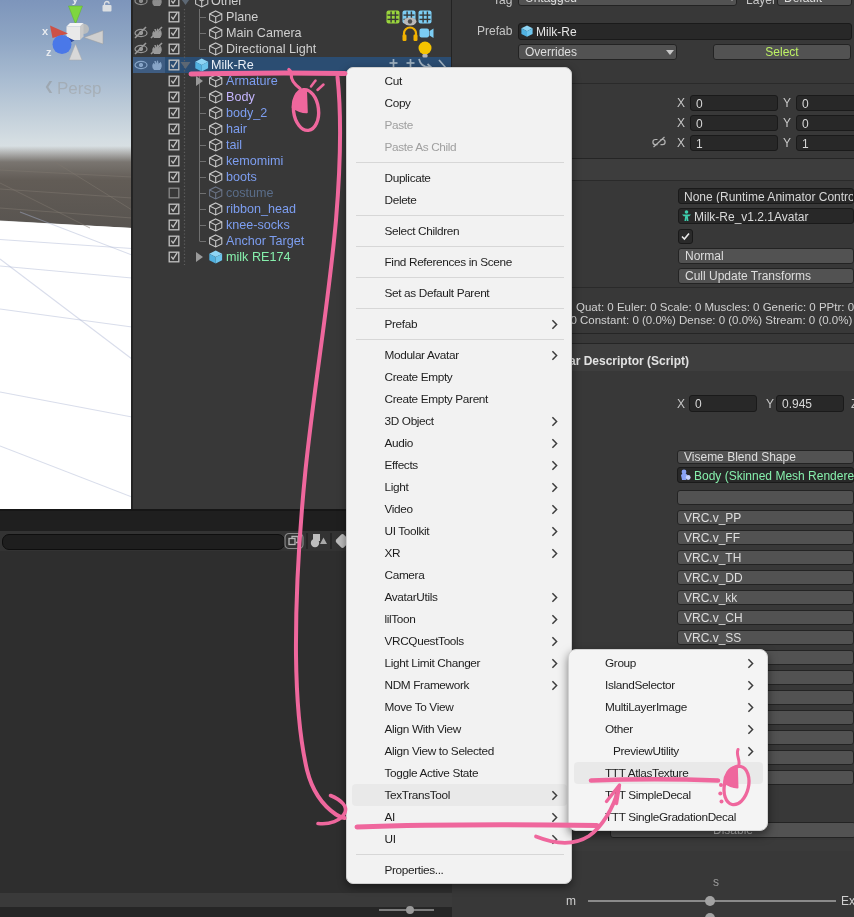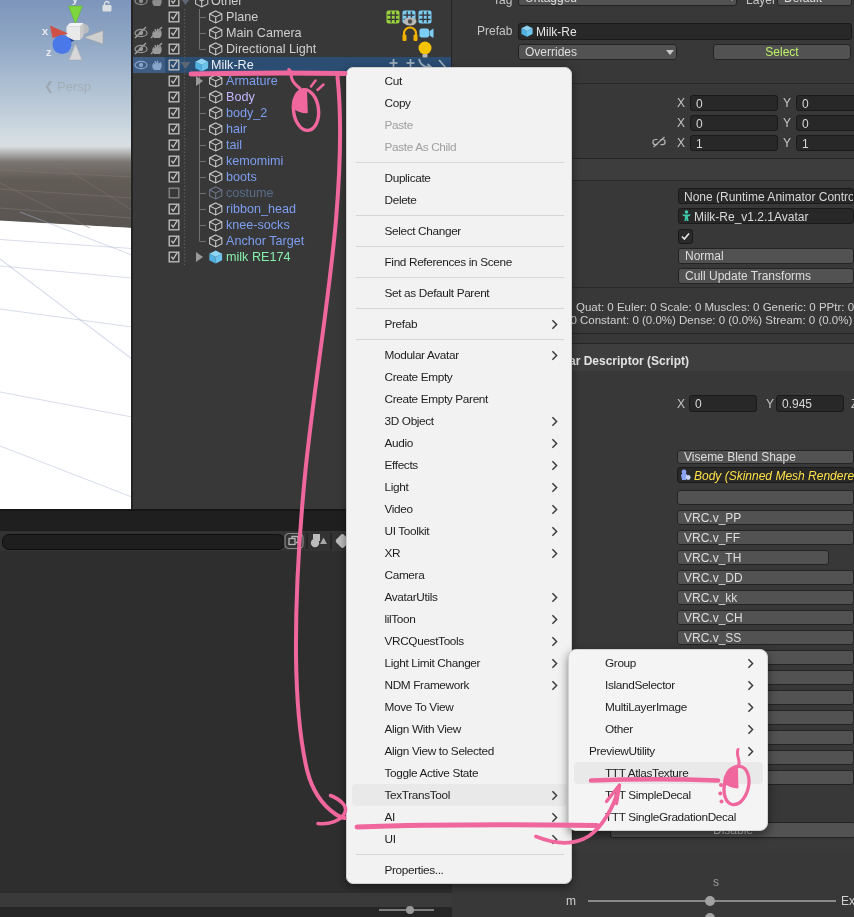--- a/index.html
+++ b/index.html
@@ -49,21 +49,21 @@
 <polygon points="50,25.5 52.5,38 68,33.5" fill="#cd5146"></polygon>
 <polygon points="64,35.5 74.5,40.5 65.5,45" fill="#2c4a9e"></polygon>
 <circle cx="62" cy="44.5" r="9.5" fill="#4a78e8"></circle>
 <text x="42" y="35" font-size="11" font-weight="bold" fill="#e8ebef" font-family="Liberation Sans">x</text>
 <text x="46" y="56" font-size="11" font-weight="bold" fill="#e8ebef" font-family="Liberation Sans">z</text>
 <text x="72" y="3" font-size="11" font-weight="bold" fill="#e8ebef" font-family="Liberation Sans">y</text>
 <rect x="102.5" y="5" width="9" height="6.5" rx="1" fill="#dcdfe2"></rect>
 <path d="M104.5 5 v-1.2 a2.3 2.3 0 0 1 4.6 0" fill="none" stroke="#dcdfe2" stroke-width="1.3"></path>
 </svg>
 <div class="abs" style="left:44px;top:79px;font-size:12px;color:rgba(128,124,116,0.35);">❮&nbsp;</div>
-<div class="abs" style="left:57px;top:79px;font-size:13px;color:rgba(150,145,136,0.38);">Persp</div>
+<div class="abs" style="left:57px;top:79px;font-size:17px;color:rgba(150,145,136,0.38);">Persp</div>
 </div>
 <div class="abs" style="left:131px;top:0;width:2px;height:509px;background:#242424;"></div>
 <div class="abs" style="left:133px;top:0;width:318px;height:509px;background:#383838;overflow:hidden;">
 <div class="abs" style="left:0;top:57px;width:318px;height:16px;background:#2b4d72;"></div>
 <div class="abs" style="left:0;top:57px;width:32px;height:16px;background:#3f5d82;"></div>
 <svg class="abs" style="left:0;top:0;" width="318" height="509" viewBox="0 0 318 509">
 <defs>
 <g id="cubeo">
           <path d="M6.9 0.9 L13 3.9 L13 9.9 L6.9 12.9 L0.8 9.9 L0.8 3.9 Z M0.8 3.9 L6.9 6.9 L13 3.9 M6.9 6.9 L6.9 12.9" fill="none" stroke-width="1.1"></path>
         </g>
@@ -375,31 +375,31 @@
       <span style="position:absolute;left:6px;top:50%;transform:translateY(-50%);font-size:12px;">Viseme Blend Shape</span>
     </div>
 <div class="fld" style="left:225px;top:467px;width:177px;height:16px;"></div>
 <svg class="abs" style="left:228px;top:469px;" width="11" height="12" viewBox="0 0 11 12">
       <g fill="#8aa3f5">
         <circle cx="4" cy="3" r="2.4"></circle>
         <path d="M1 6 a4 4 0 0 1 6.5 0 L6 11 L2 11 Z"></path>
       </g>
       <circle cx="8.2" cy="8.5" r="2.4" fill="#c8d4ff"></circle>
     </svg>
-<div class="lbl" style="left:242px;top:469px;color:#fde047;font-style:italic;">Body (Skinned Mesh Rendere</div>
+<div class="lbl" style="left:242px;top:469px;color:#86efac;">Body (Skinned Mesh Rendere</div>
 <div class="dd" style="left:225px;top:490px;width:177px;height:15px;">
       <span style="position:absolute;left:6px;top:50%;transform:translateY(-50%);font-size:12px;margin-top:19px;">VRC.v_sil</span>
     </div>
 <div class="dd" style="left:225px;top:510px;width:177px;height:15px;">
       <span style="position:absolute;left:6px;top:50%;transform:translateY(-50%);font-size:12px;">VRC.v_PP</span>
     </div>
 <div class="dd" style="left:225px;top:530px;width:177px;height:15px;">
       <span style="position:absolute;left:6px;top:50%;transform:translateY(-50%);font-size:12px;">VRC.v_FF</span>
     </div>
-<div class="dd" style="left:225px;top:550px;width:152px;height:15px;">
+<div class="dd" style="left:225px;top:550px;width:177px;height:15px;">
       <span style="position:absolute;left:6px;top:50%;transform:translateY(-50%);font-size:12px;">VRC.v_TH</span>
     </div>
 <div class="dd" style="left:225px;top:570px;width:177px;height:15px;">
       <span style="position:absolute;left:6px;top:50%;transform:translateY(-50%);font-size:12px;">VRC.v_DD</span>
     </div>
 <div class="dd" style="left:225px;top:590px;width:177px;height:15px;">
       <span style="position:absolute;left:6px;top:50%;transform:translateY(-50%);font-size:12px;">VRC.v_kk</span>
     </div>
 <div class="dd" style="left:225px;top:610px;width:177px;height:15px;">
       <span style="position:absolute;left:6px;top:50%;transform:translateY(-50%);font-size:12px;">VRC.v_CH</span>
@@ -426,21 +426,21 @@
 </div>
 <div class="abs" style="left:346px;top:67px;width:226px;background:#f2f2f2;border:1px solid #cfcfcf;border-radius:7px;box-sizing:border-box;padding:2px 0;box-shadow:0 3px 9px rgba(0,0,0,0.45);z-index:10;">
 <div class="mi">Cut</div>
 <div class="mi">Copy</div>
 <div class="mi dis">Paste</div>
 <div class="mi dis">Paste As Child</div>
 <div class="msep"></div>
 <div class="mi">Duplicate</div>
 <div class="mi">Delete</div>
 <div class="msep"></div>
-<div class="mi">Select Changer</div>
+<div class="mi">Select Children</div>
 <div class="msep"></div>
 <div class="mi">Find References in Scene</div>
 <div class="msep"></div>
 <div class="mi">Set as Default Parent</div>
 <div class="msep"></div>
 <div class="mi">Prefab<svg class="chev" viewBox="0 0 7 11">
         <path d="M1.4 1.2 L5.6 5.5 L1.4 9.8" fill="none" stroke="#3d3d3d" stroke-width="1.5"></path>
       </svg></div>
 <div class="msep"></div>
 <div class="mi">Modular Avatar<svg class="chev" viewBox="0 0 7 11">
@@ -507,21 +507,21 @@
       </svg></div>
 <div class="mi" style="padding-left:36px;">IslandSelector<svg class="chev" viewBox="0 0 7 11">
         <path d="M1.4 1.2 L5.6 5.5 L1.4 9.8" fill="none" stroke="#3d3d3d" stroke-width="1.5"></path>
       </svg></div>
 <div class="mi" style="padding-left:36px;">MultiLayerImage<svg class="chev" viewBox="0 0 7 11">
         <path d="M1.4 1.2 L5.6 5.5 L1.4 9.8" fill="none" stroke="#3d3d3d" stroke-width="1.5"></path>
       </svg></div>
 <div class="mi" style="padding-left:36px;">Other<svg class="chev" viewBox="0 0 7 11">
         <path d="M1.4 1.2 L5.6 5.5 L1.4 9.8" fill="none" stroke="#3d3d3d" stroke-width="1.5"></path>
       </svg></div>
-<div class="mi" style="padding-left:20px;">PreviewUtility<svg class="chev" viewBox="0 0 7 11">
+<div class="mi" style="padding-left:44px;">PreviewUtility<svg class="chev" viewBox="0 0 7 11">
         <path d="M1.4 1.2 L5.6 5.5 L1.4 9.8" fill="none" stroke="#3d3d3d" stroke-width="1.5"></path>
       </svg></div>
 <div class="mi" style="padding-left:36px;"><div class="hl"></div>TTT AtlasTexture</div>
 <div class="mi" style="padding-left:36px;">TTT SimpleDecal</div>
 <div class="mi" style="padding-left:36px;">TTT SingleGradationDecal</div>
 </div>
 <svg class="abs" style="left:0;top:0;z-index:30;pointer-events:none;" width="854" height="917" viewBox="0 0 854 917">
 <g stroke="#ef679d" fill="none" stroke-linecap="round" stroke-linejoin="round">
 <path d="M191 74 Q 270 72.5 345 73.5" stroke-width="5"></path>
 <ellipse cx="306" cy="110" rx="12.5" ry="20.5" stroke-width="3.4" transform="rotate(-7 306 110)"></ellipse>

